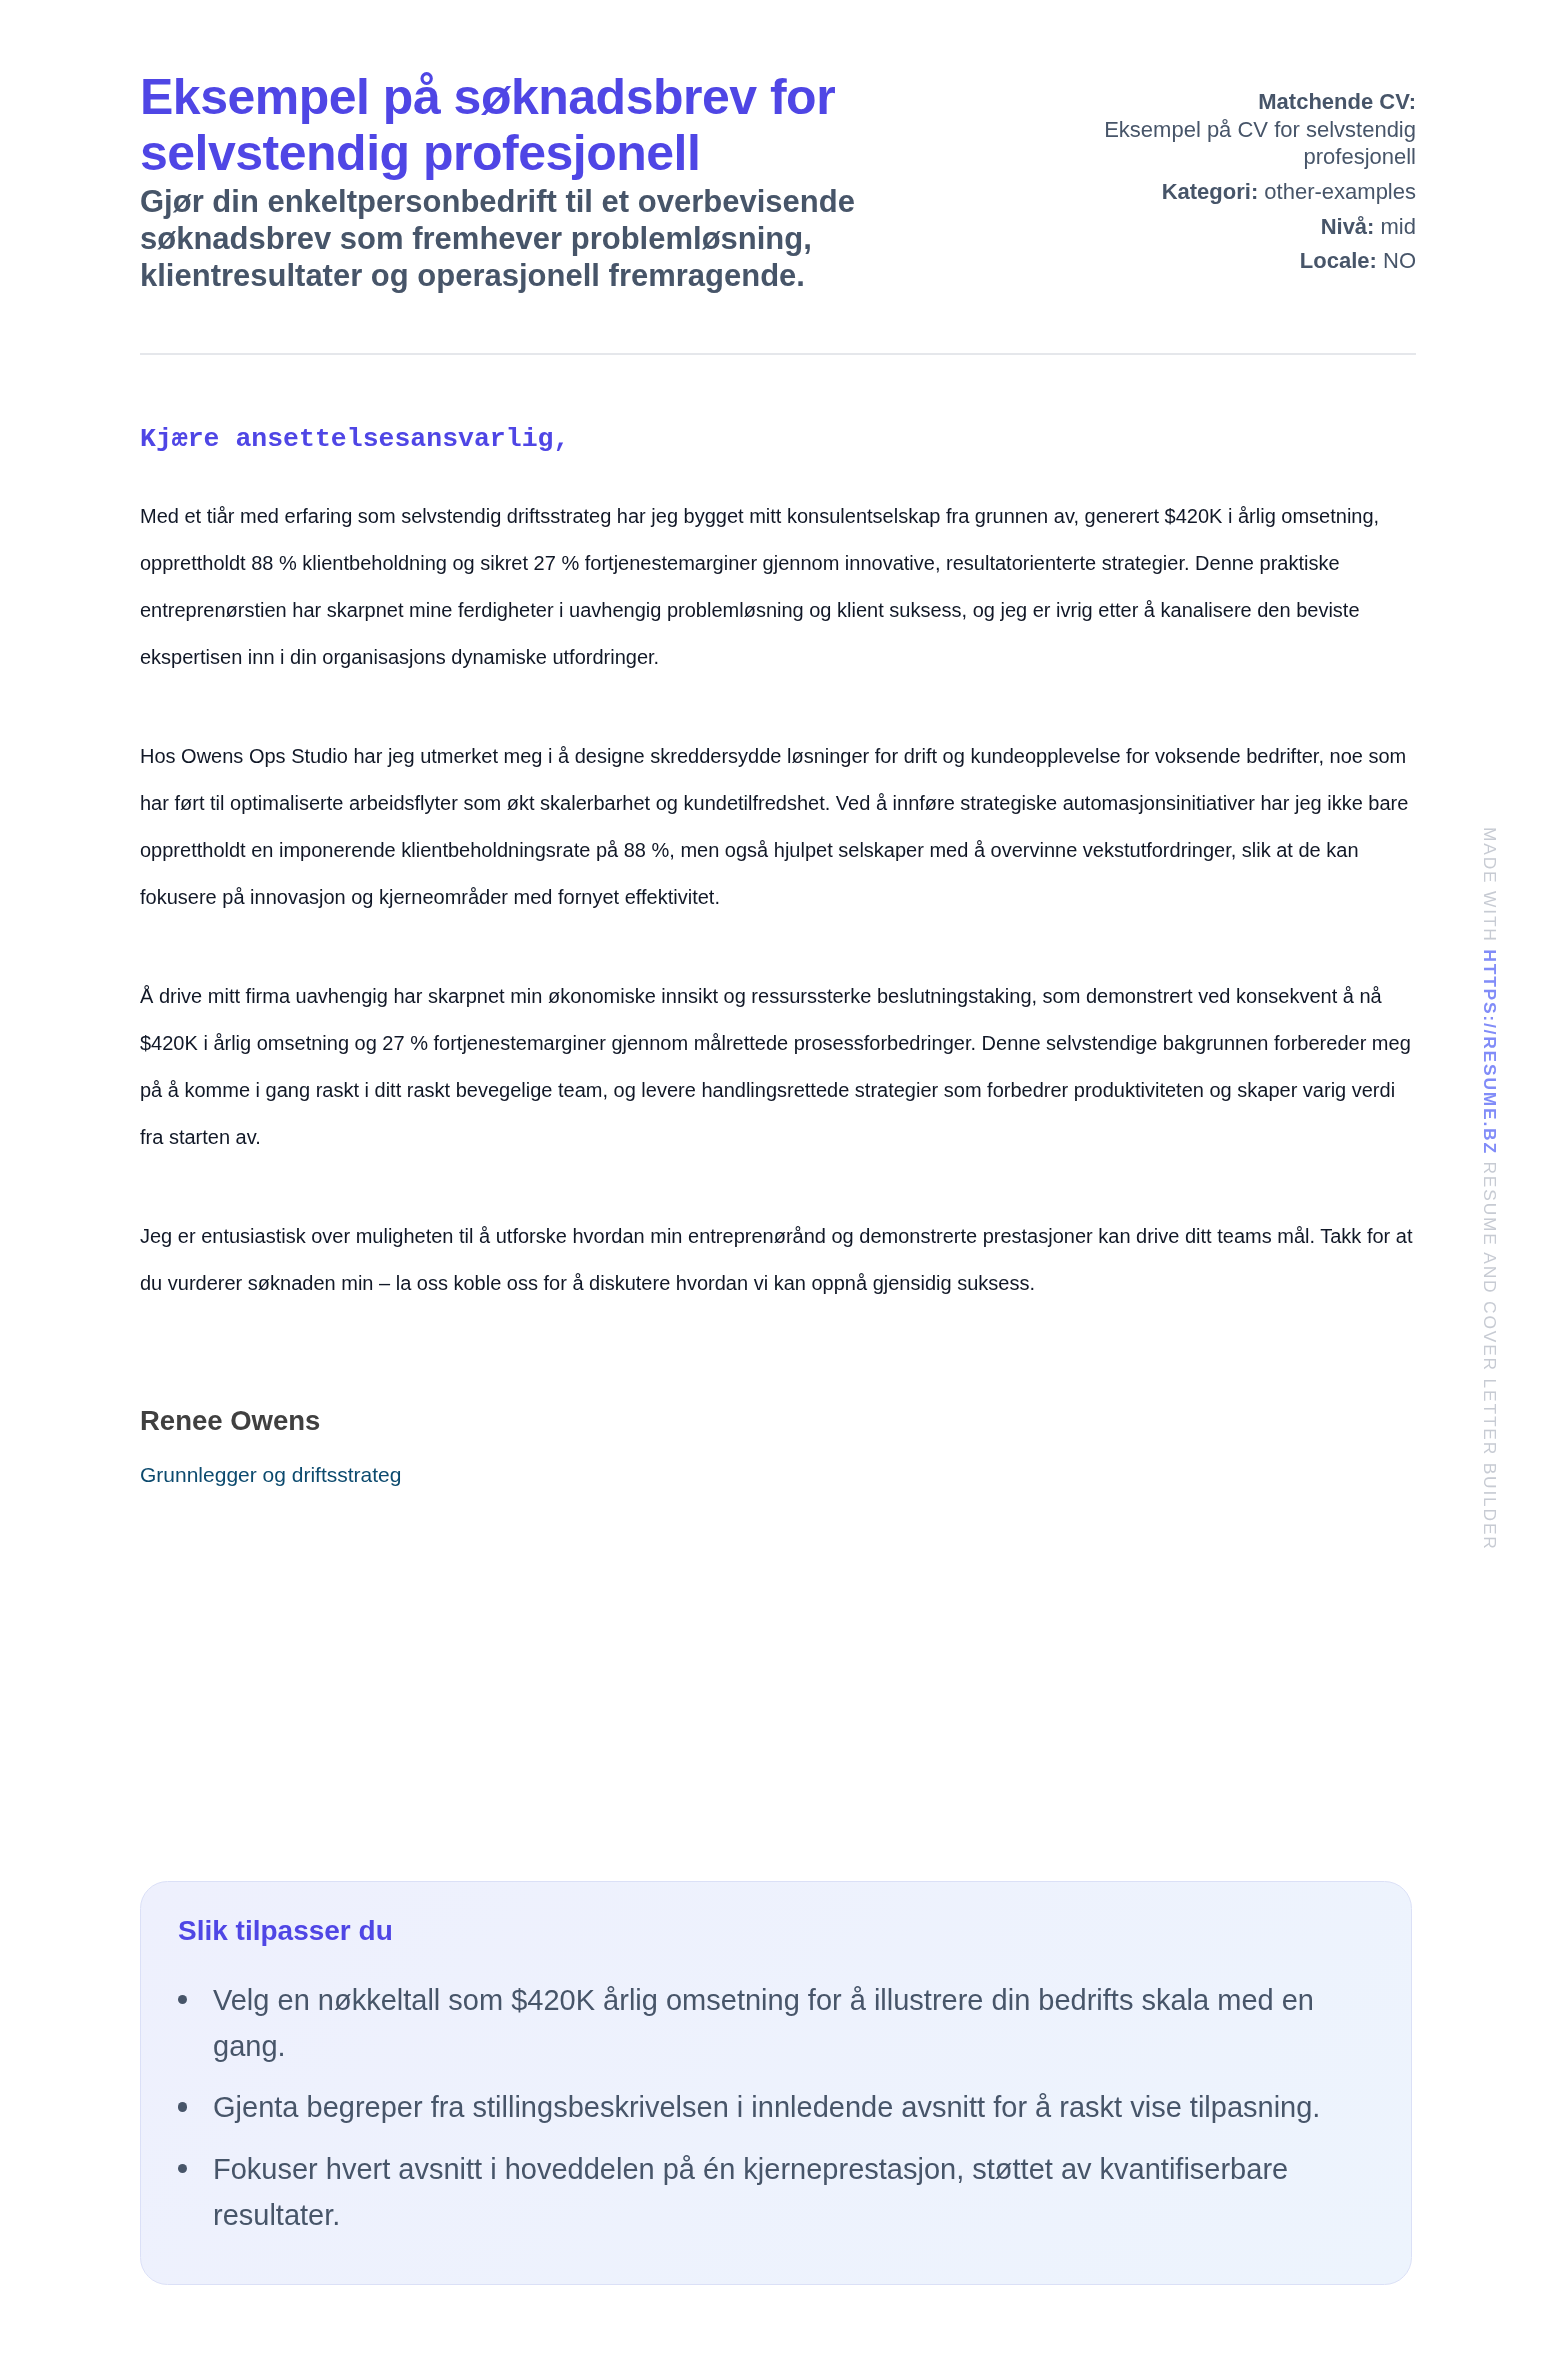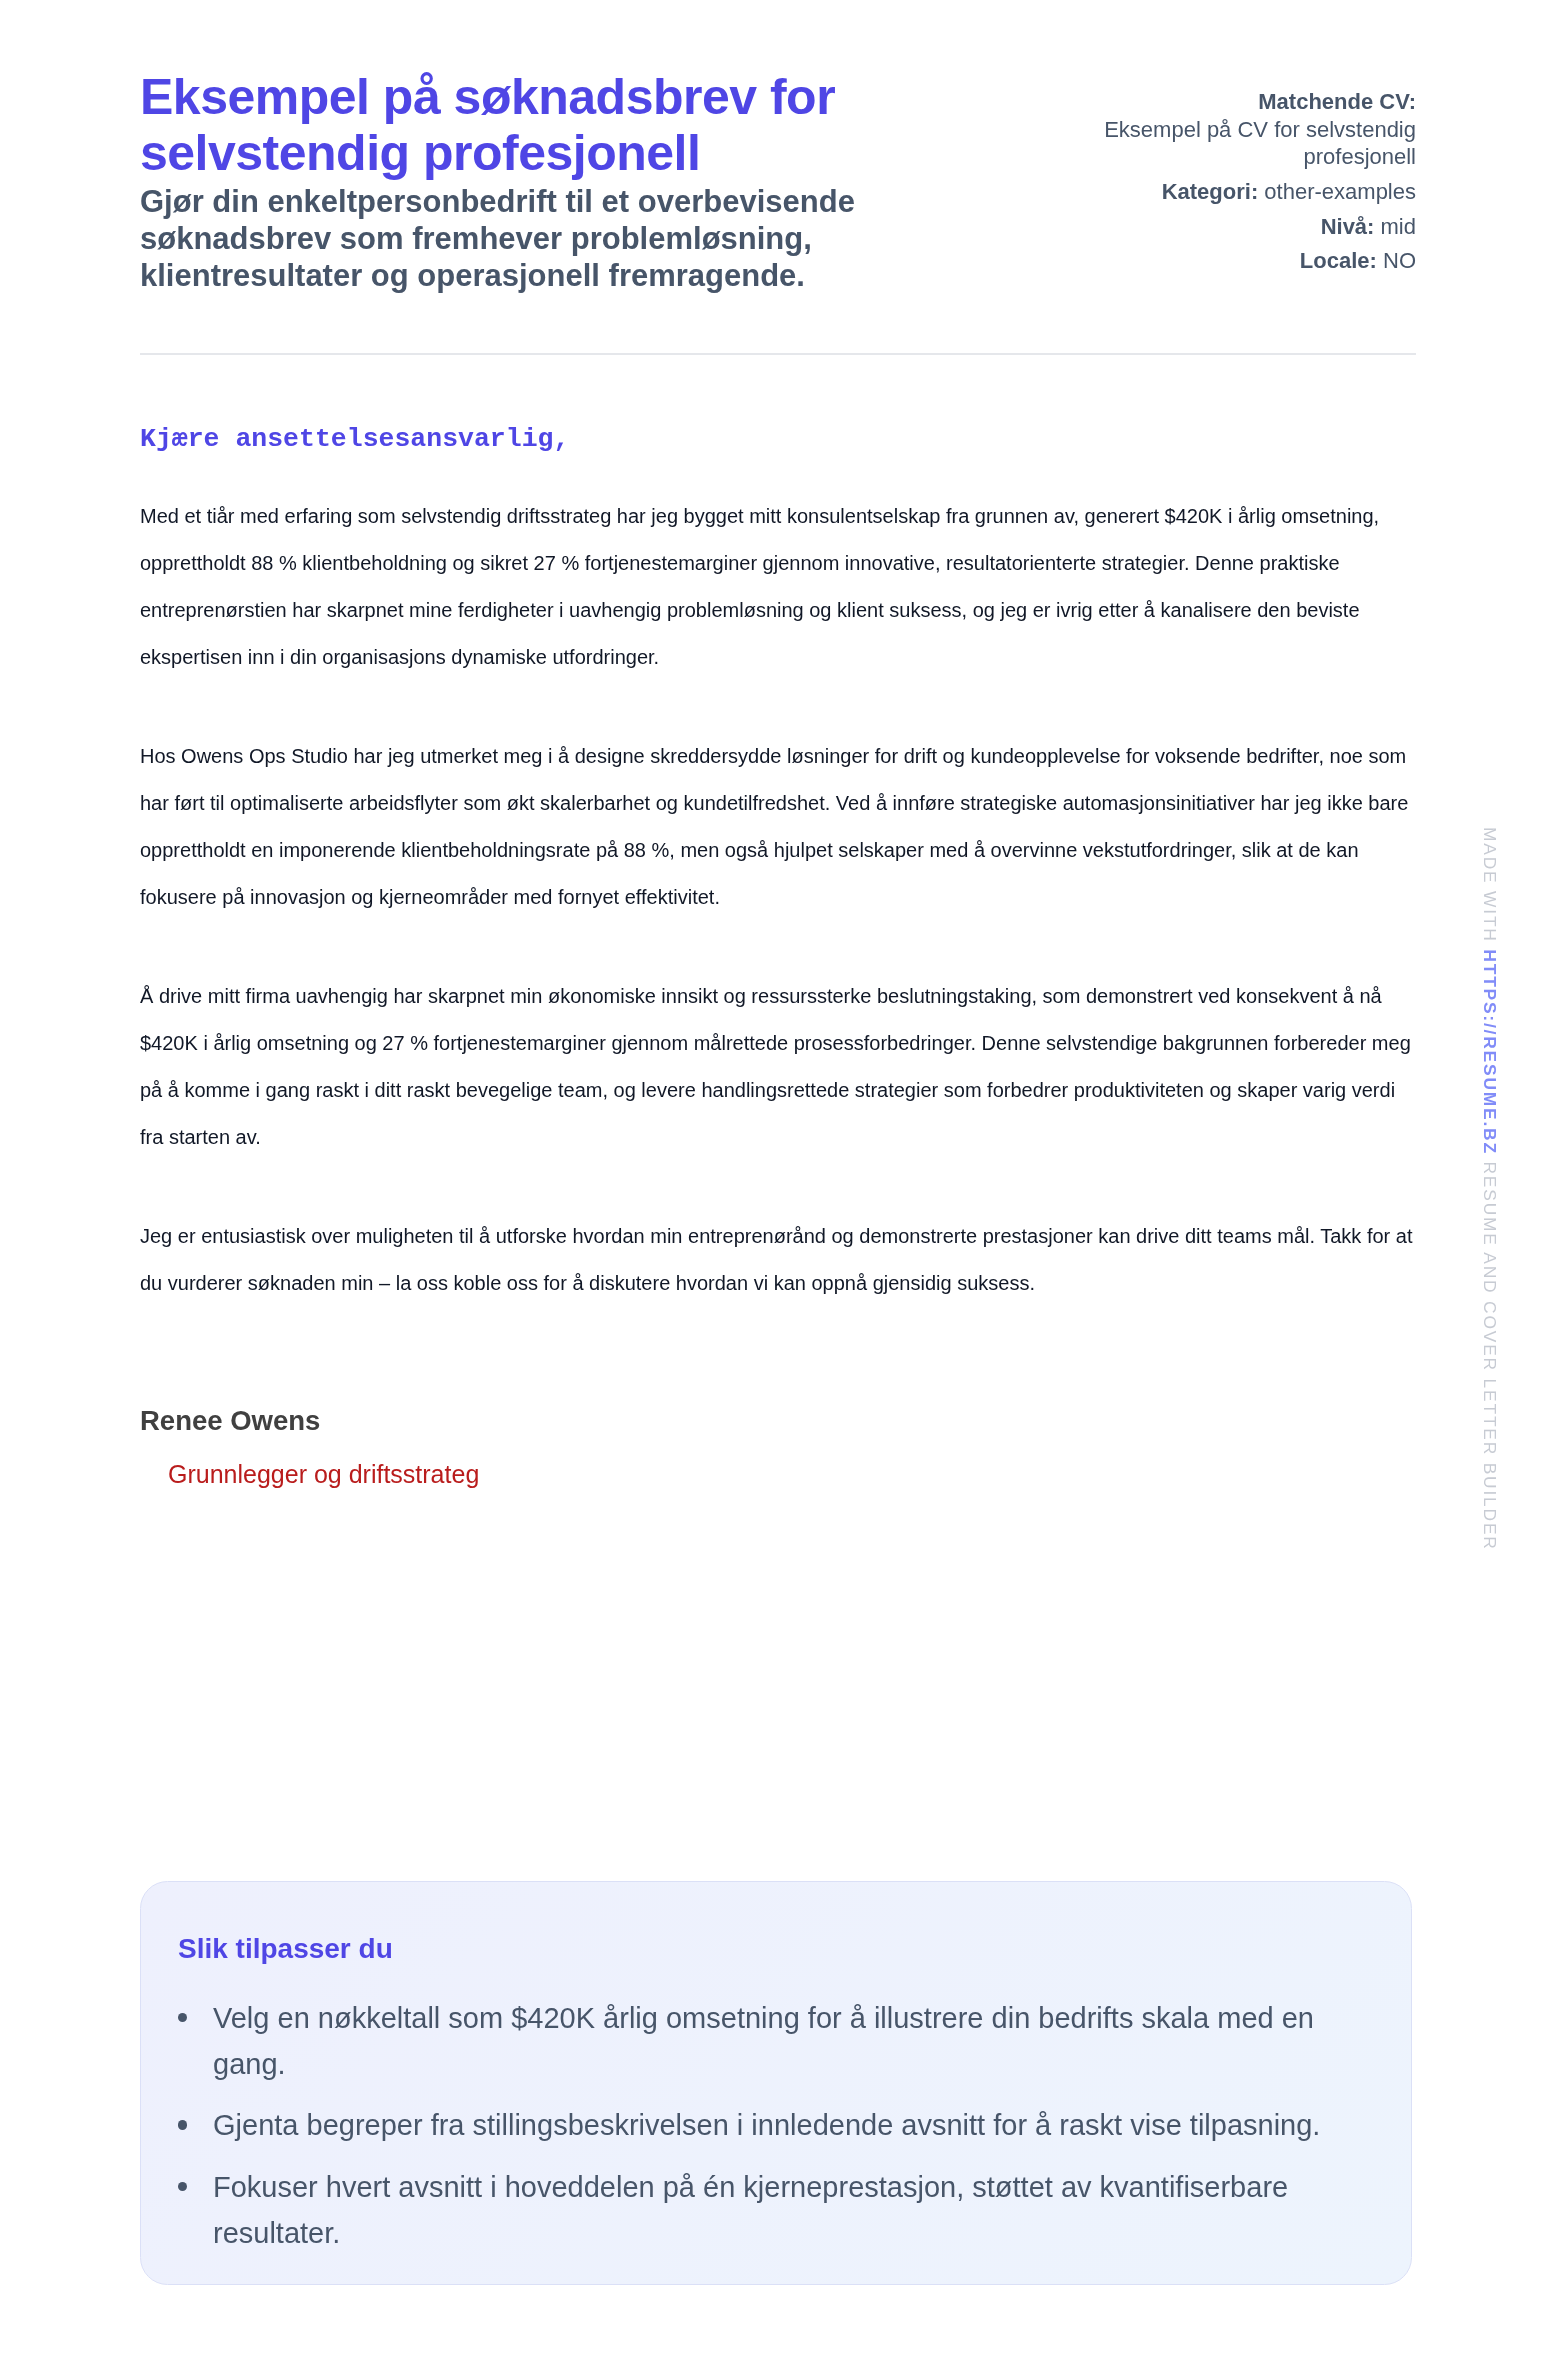--- a/index.html
+++ b/index.html
@@ -71,36 +71,35 @@
   .para + .para { margin-top: 52px; }
   .signature { margin-top: 95px; }
   .sig-name {
     font-size: 27.5px;
     line-height: 37px;
     font-weight: 700;
     color: #404040;
   }
   .sig-title {
     margin-top: 16.5px;
-    font-size: 25px;
-    line-height: 37px;
-    color: #b91c1c;
-    margin-left: 28px;
+    font-size: 21px;
+    line-height: 37px;
+    color: #0c4a6e;
   }
   .tips {
     position: absolute;
     left: 140px;
     top: 1881px;
     width: 1272px;
     height: 404px;
     box-sizing: border-box;
     border: 1.8px solid #dbe0f7;
     border-radius: 27.5px;
     background: linear-gradient(135deg, #eef0fd 0%, #edf4fd 100%);
-    padding: 48px 37px 0 37px;
+    padding: 30px 37px 0 37px;
   }
   .tips-title {
     margin: 0;
     font-size: 28px;
     line-height: 37px;
     font-weight: 700;
     color: #4f46e5;
   }
   .tips-list {
     list-style: none;

